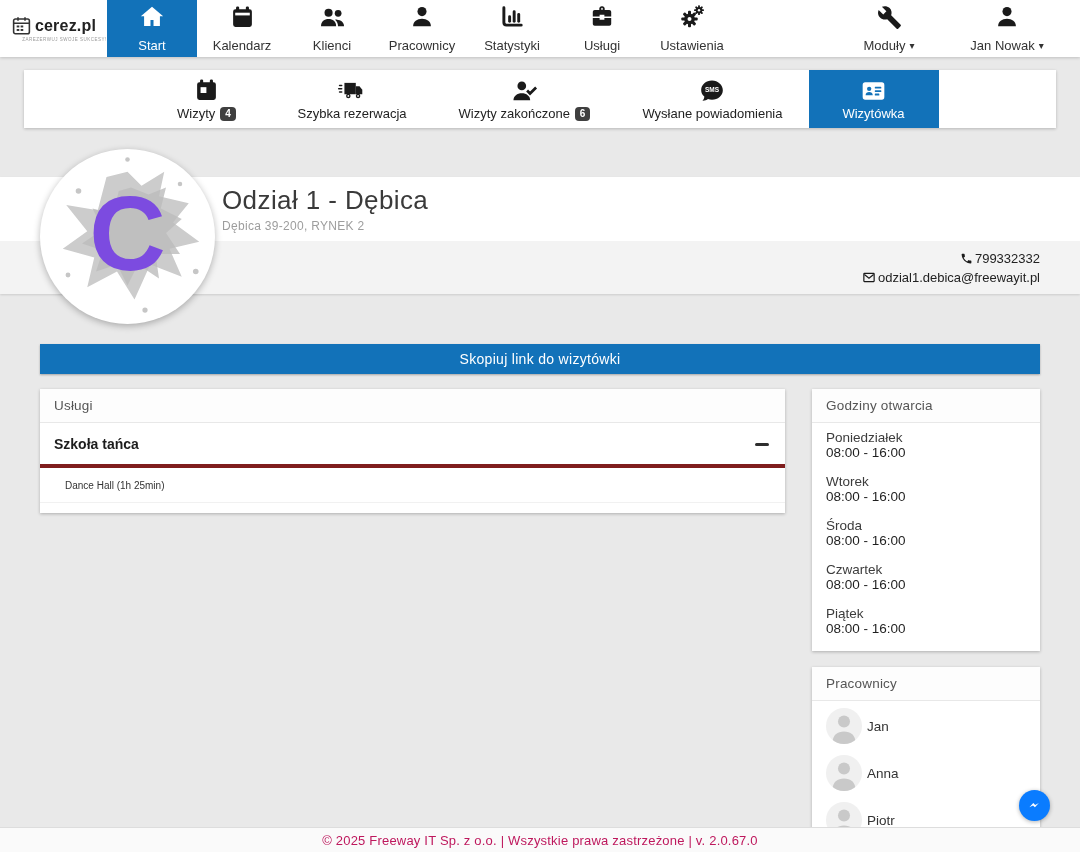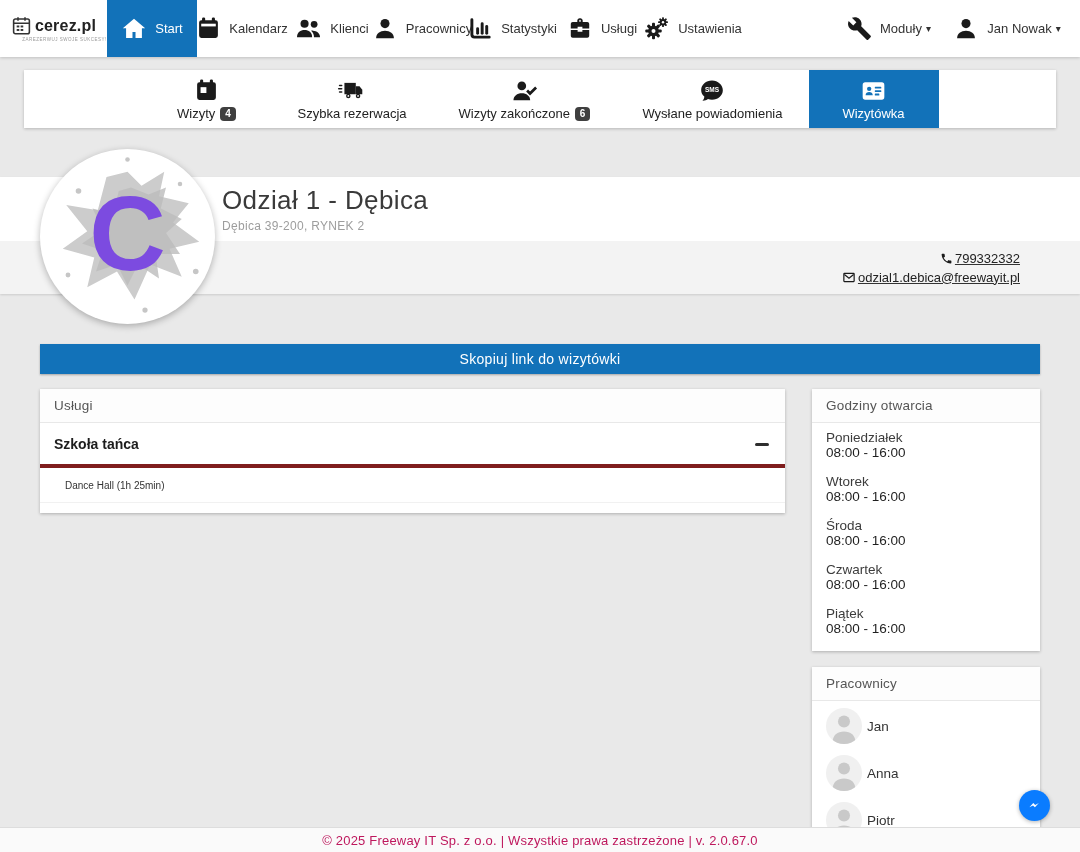--- a/index.html
+++ b/index.html
@@ -16,21 +16,21 @@
   
   .topnav {
     height:57px; background:#fff; display:flex; align-items:stretch;
     box-shadow:0 1px 3px rgba(0,0,0,.18); position:relative; z-index:6;
   }
   .brand { width:107px; display:flex; flex-direction:column; align-items:center; justify-content:center; cursor:pointer;border-radius:25px; }
   .brand-row { display:flex; align-items:center; gap:3px; }
   .brand-name { font-weight:bold; font-size:16px; color:#222; letter-spacing:.2px; }
   .brand-tagline { font-size:4.5px; color:#9a9a9a; letter-spacing:.5px; margin-top:1px; margin-left:22px; white-space:nowrap; }
   .nav-item {
-    width:90px; display:flex; align-items:center; justify-content:center;
+    width:90px; display:flex; flex-direction:column; align-items:center; justify-content:center;
     gap:8px; cursor:pointer; color:#1a1a1a;
   }
   .nav-item .ic { height:26px; display:flex; align-items:center; }
   .nav-item .lbl { font-size:13px; color:#333; white-space:nowrap; display:flex; align-items:center; gap:4px; }
   .nav-item.active { background:#1272b9; }
   .nav-item.active .lbl { color:#fff; }
   .nav-item.active .ic { color:#fff; }
   .nav-right { margin-left:auto; display:flex; margin-right:14px; }
   .nav-item.wide { width:118px; }
   .caret { font-size:10px; color:#333; }
@@ -56,21 +56,21 @@
   }
 
   
   .hero { position:relative; margin-top:49px; }
   .hero-band { background:#fff; box-shadow:0 1px 2px rgba(0,0,0,.12); }
   .hero-top { height:64px; padding-left:222px; display:flex; flex-direction:column; justify-content:center; }
   .hero-title { font-size:26px; color:#3a3a3a; letter-spacing:.4px; }
   .hero-sub { font-size:12px; color:#9d9d9d; margin-top:3px; letter-spacing:.3px; }
   .hero-contact {
     height:53px; background:#f3f3f3; display:flex; flex-direction:column;
-    align-items:flex-end; justify-content:center; padding-right:60px; gap:4px;text-decoration:underline;
+    align-items:flex-end; justify-content:center; padding-right:40px; gap:4px;
   }
   .contact-line { display:flex; align-items:center; gap:2px; font-size:13px; color:#222; cursor:pointer; }
   .avatar {
     position:absolute; left:40px; top:-28px; width:175px; height:175px; border-radius:50%;
     background:#fff; box-shadow:0 2px 7px rgba(0,0,0,.28); z-index:4; overflow:hidden;
   }
   .avatar svg { position:absolute; inset:0; }
   .avatar-letter {
     position:absolute; inset:0; display:flex; align-items:center; justify-content:center;
     font-size:106px; font-weight:bold; color:#7c4be0; padding-bottom:6px;

